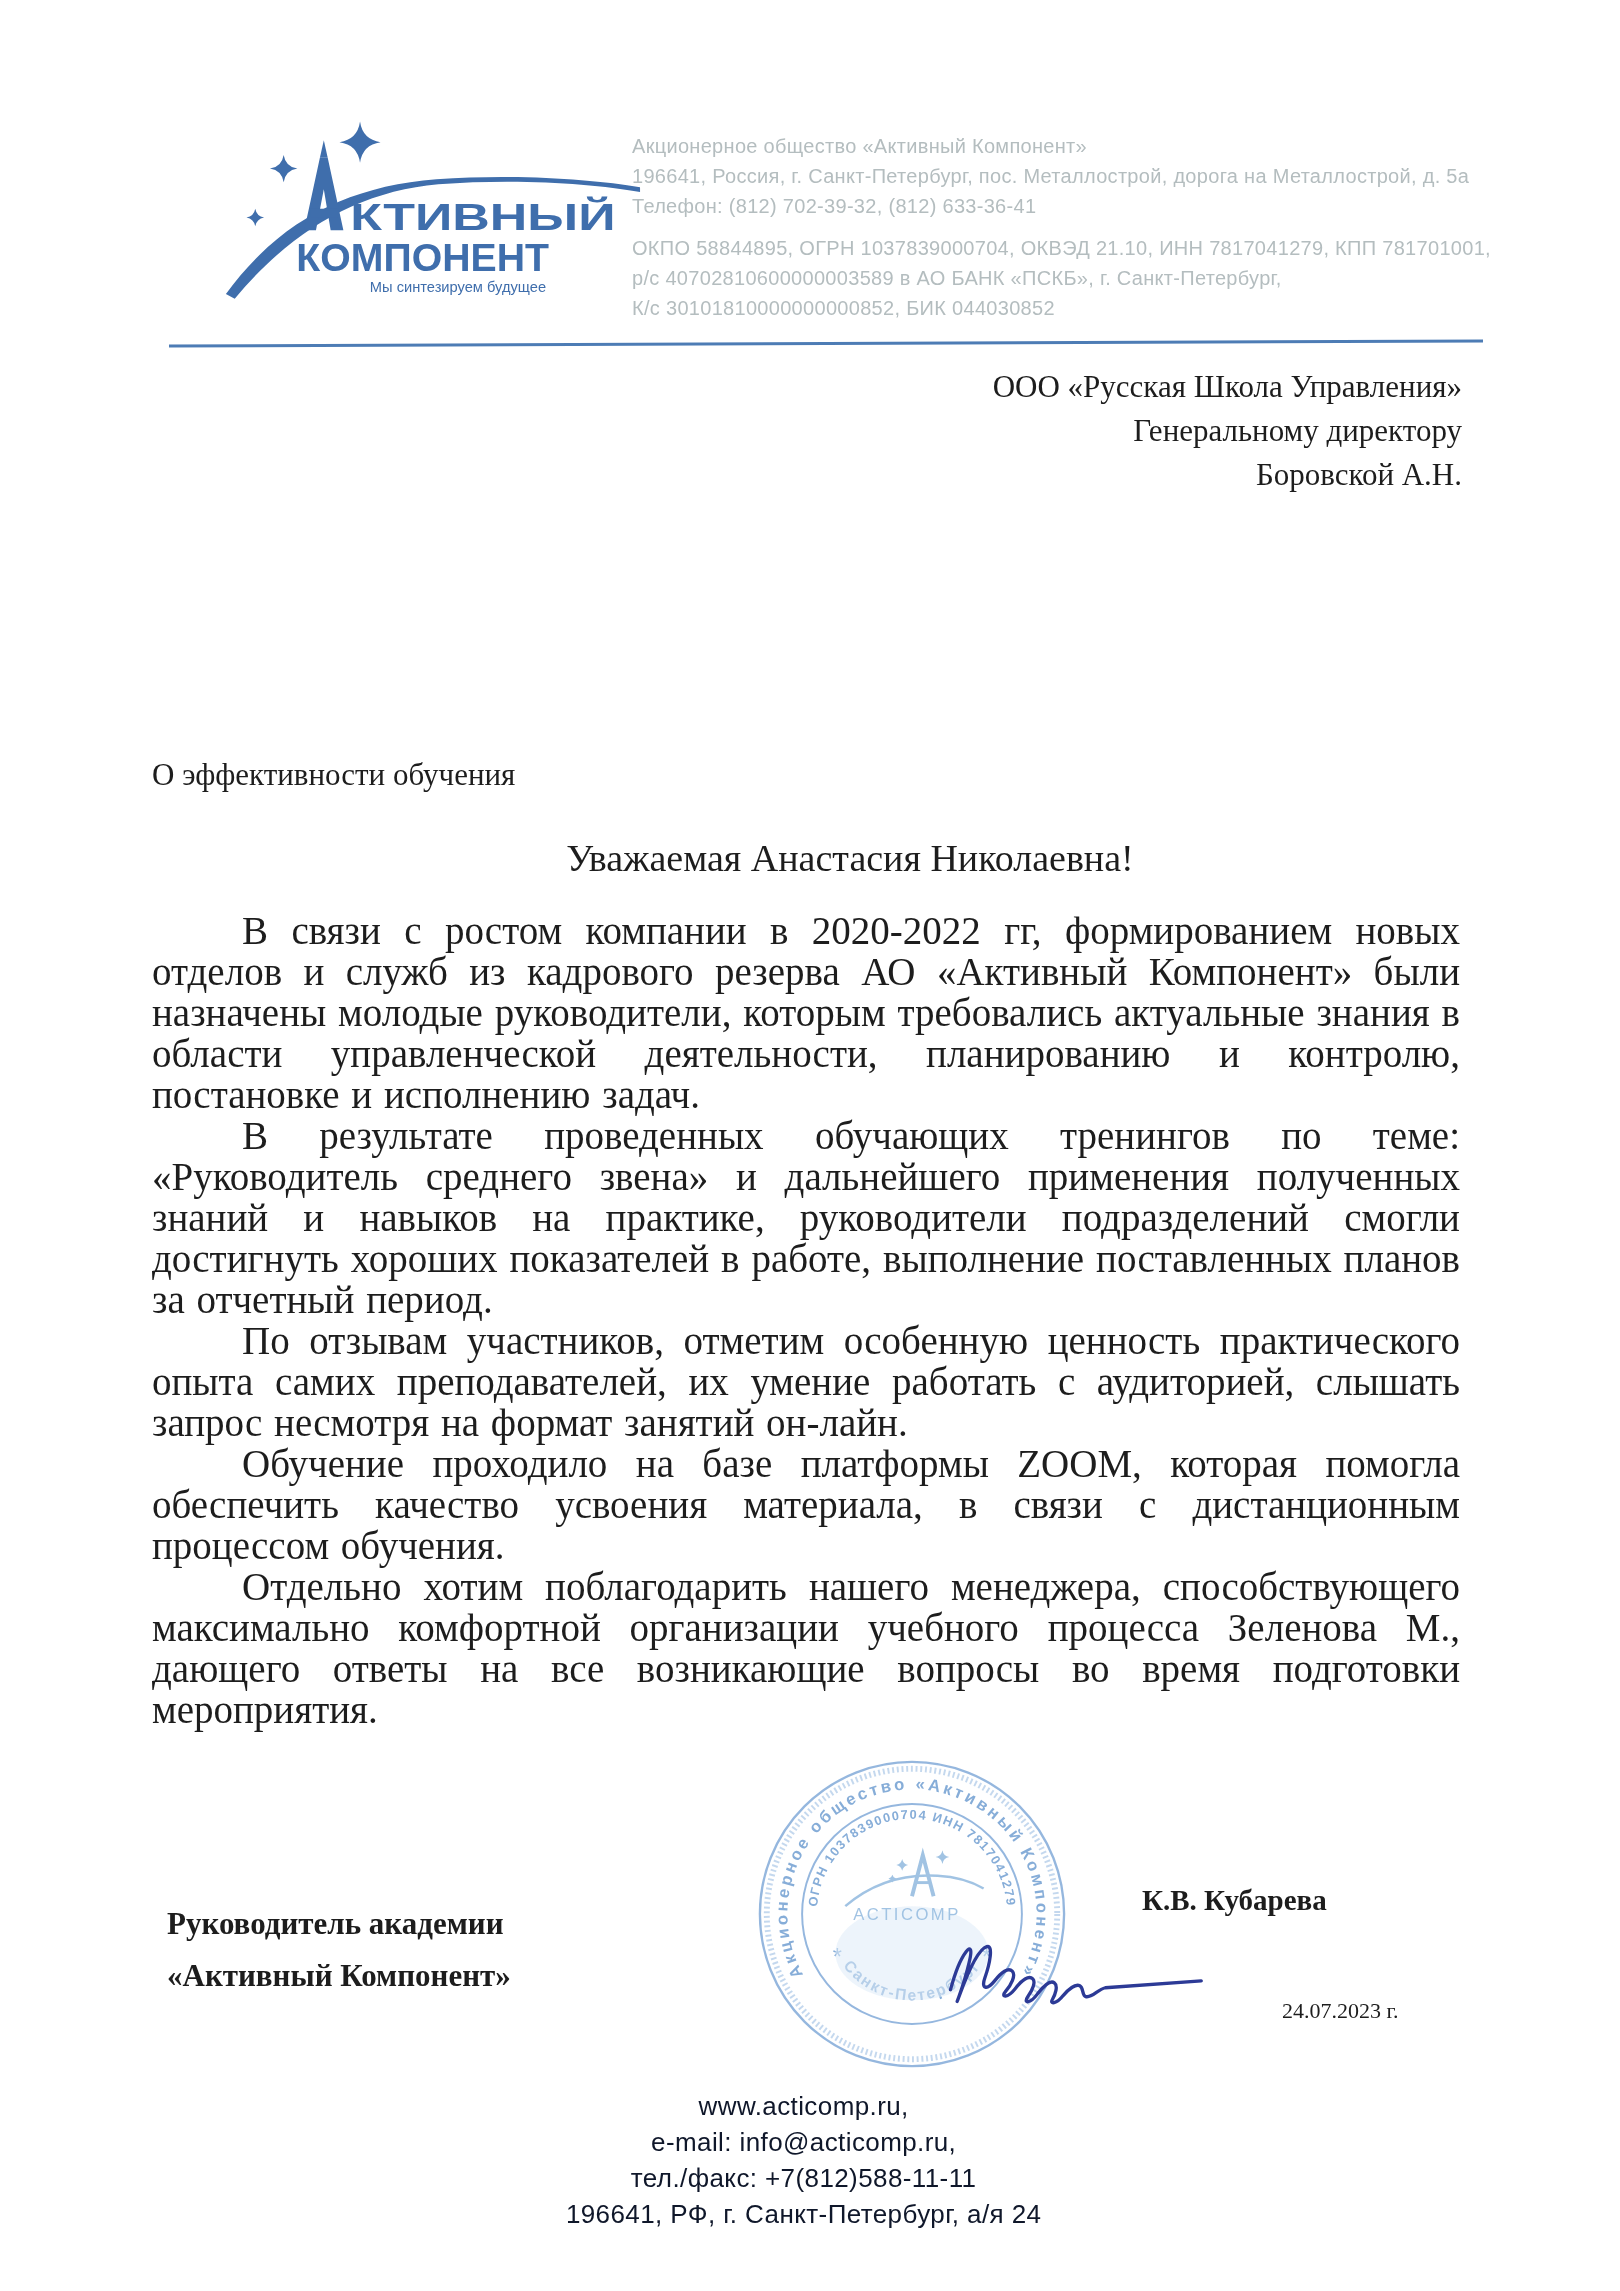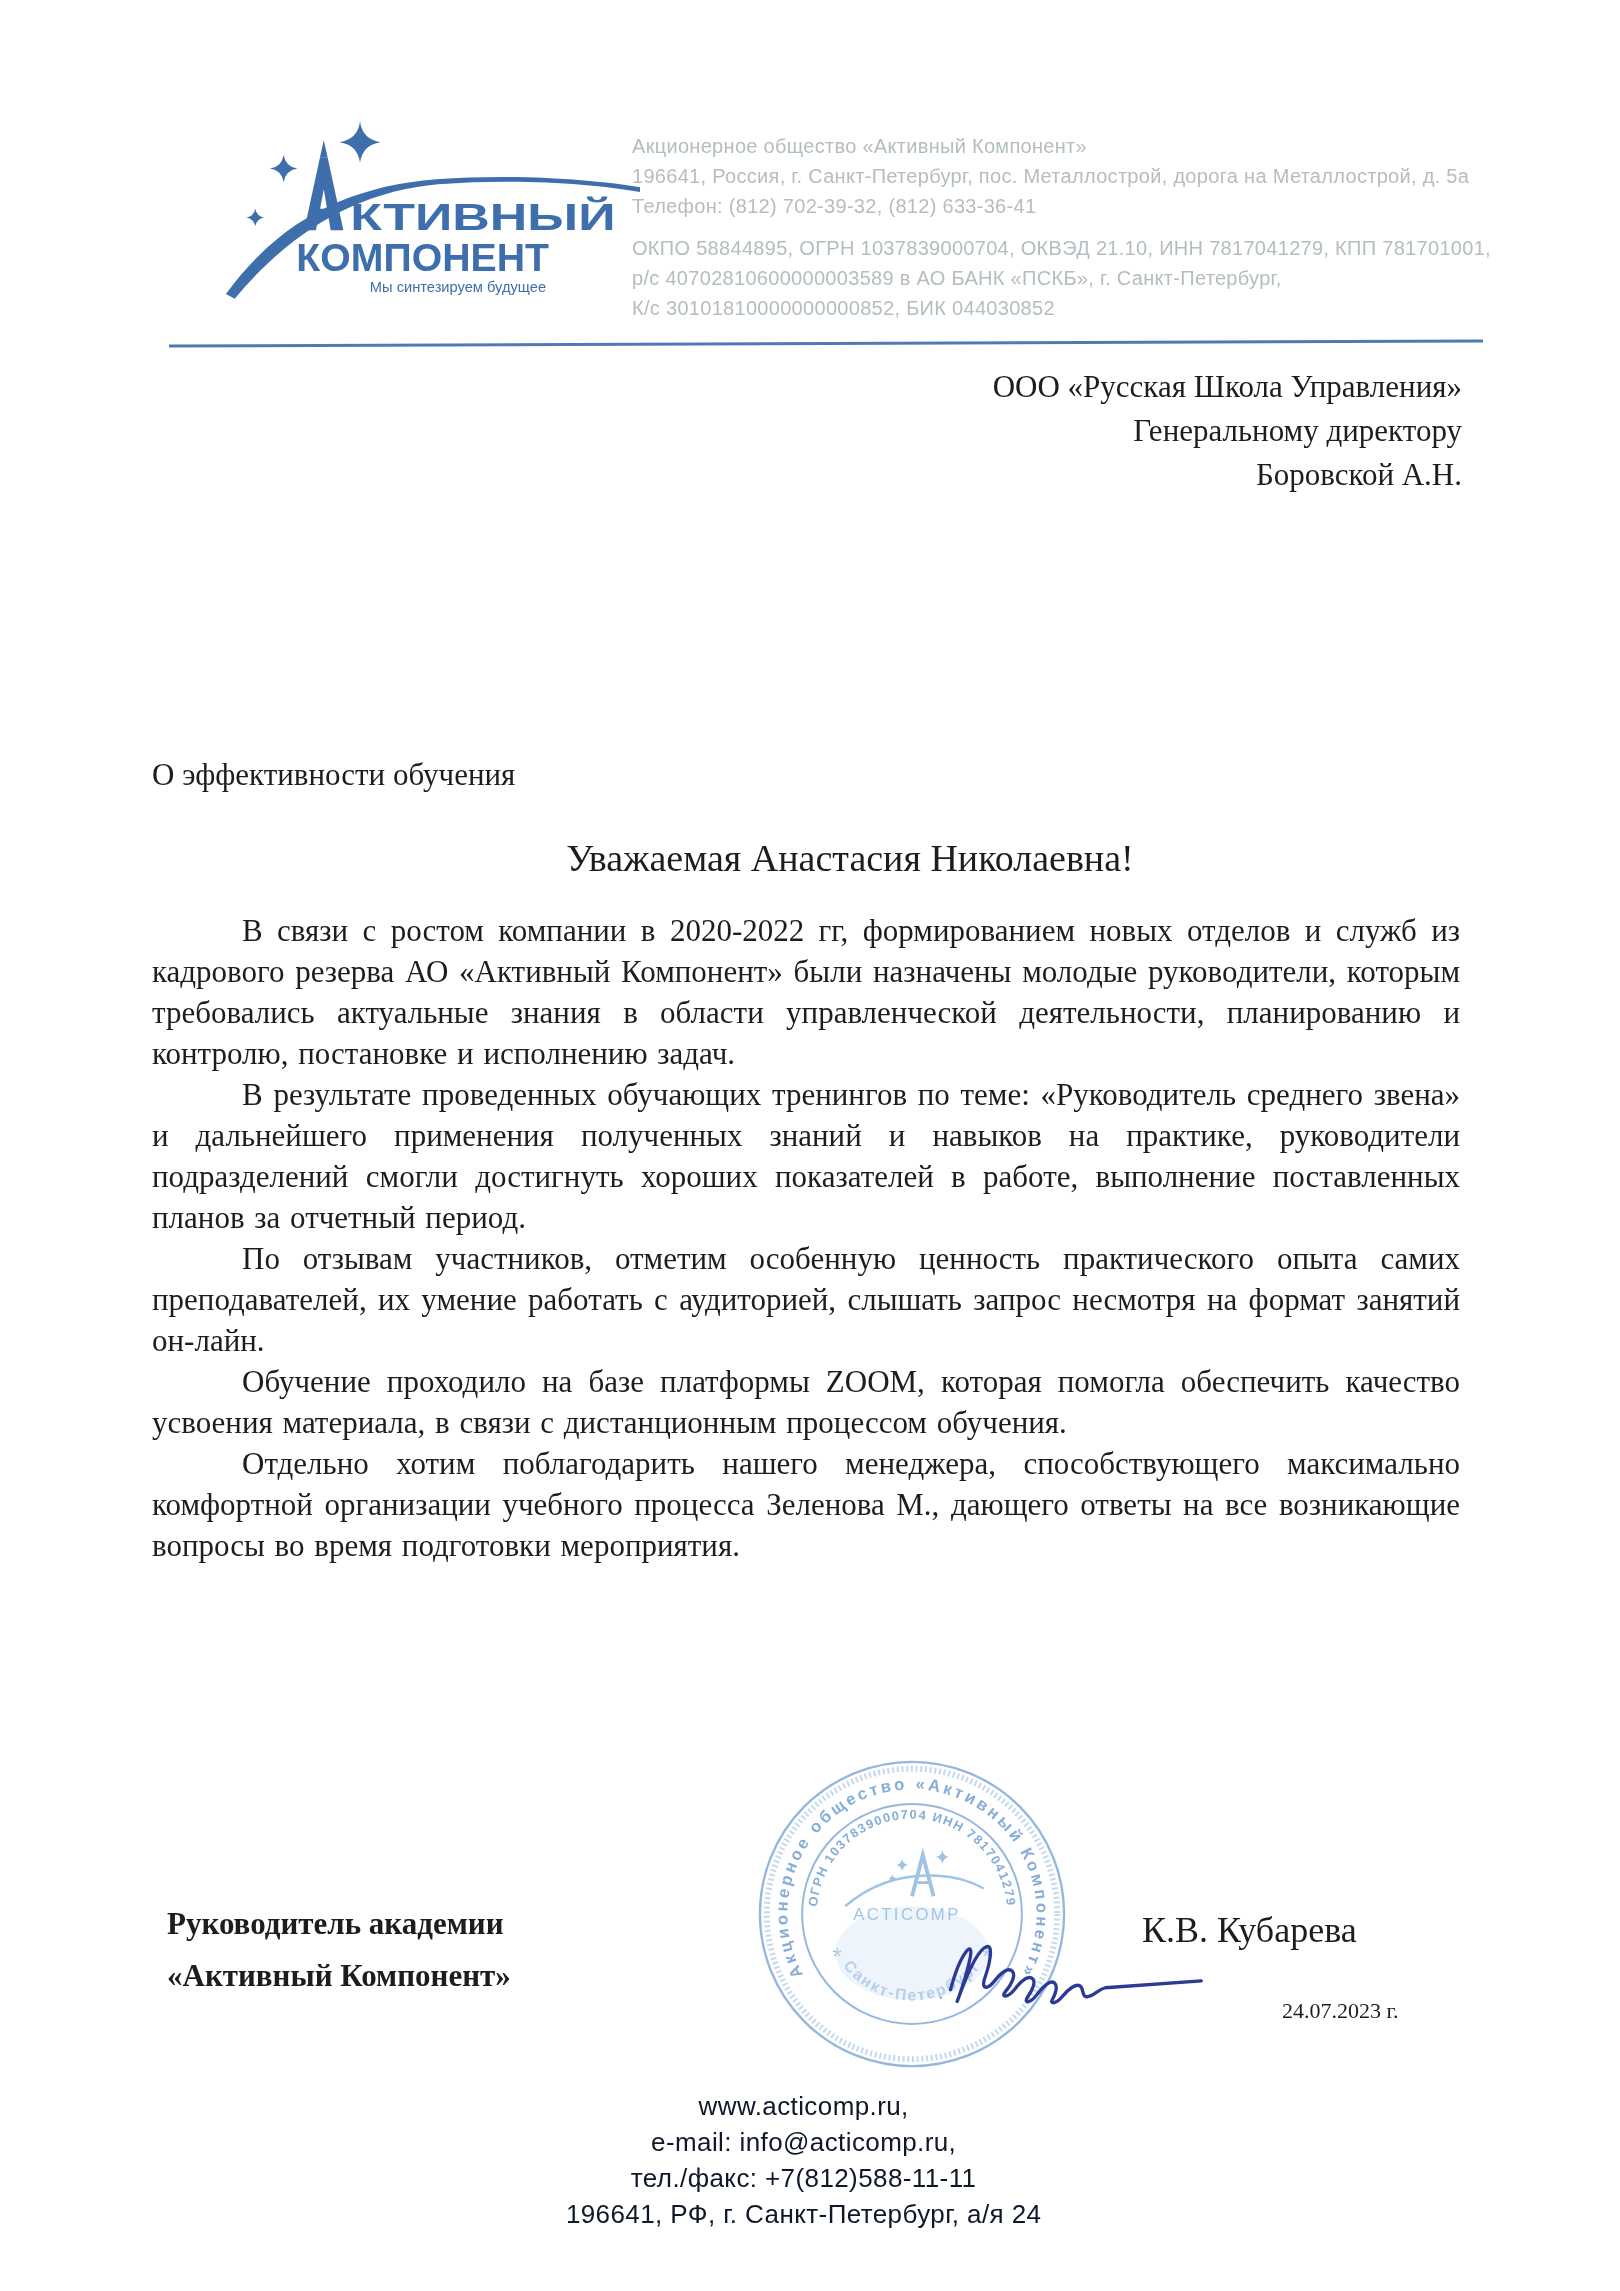--- a/index.html
+++ b/index.html
@@ -28,29 +28,29 @@
   .recipient{
     position:absolute;right:158px;top:365px;text-align:right;
     font-size:31px;line-height:44px;
   }
   .recipient .bold{font-weight:normal;}
   .subject{position:absolute;left:152px;top:757px;font-size:31px;}
   .greeting{position:absolute;left:80px;right:0;top:836px;text-align:center;font-size:38px;}
   
   .body-text{
     position:absolute;left:152px;top:910px;width:1308px;
-    font-size:31px;line-height:41px;text-align:justify;word-spacing:2px;
+    font-size:39px;line-height:41px;text-align:justify;word-spacing:2px;
   }
   .body-text p{margin:0;text-indent:90px;}
   
   .sig-title{
     position:absolute;left:167px;top:1898px;width:490px;
     font-weight:bold;font-size:31px;line-height:52px;
   }
-  .sig-name{position:absolute;left:1142px;top:1884px;font-weight:normal;font-size:36px;margin-top:25px;}
+  .sig-name{position:absolute;left:1142px;top:1884px;font-weight:bold;font-size:29px;}
   .sig-date{position:absolute;left:1282px;top:1998px;font-size:22px;}
   .stamp-svg{position:absolute;left:755px;top:1757px;width:314px;height:314px;opacity:.94;}
   .stamp-ring{font-family:"Liberation Sans",sans-serif;font-weight:bold;font-size:17px;letter-spacing:3px;fill:#7fa8d6;}
   .stamp-inner-arc{font-family:"Liberation Sans",sans-serif;font-weight:bold;font-size:13px;letter-spacing:1.5px;fill:#7fa8d6;}
   .stamp-bottom{font-family:"Liberation Sans",sans-serif;font-weight:bold;font-size:16px;letter-spacing:2px;fill:#7fa8d6;}
   .stamp-ast{font-family:"Liberation Sans",sans-serif;font-size:24px;fill:#7fa8d6;}
   .stamp-center-txt{font-family:"Liberation Sans",sans-serif;font-size:17px;letter-spacing:2.5px;fill:#9cc0e2;}
   .sign-svg{position:absolute;left:929px;top:1919px;width:284px;height:113px;}
   
   .footer{

